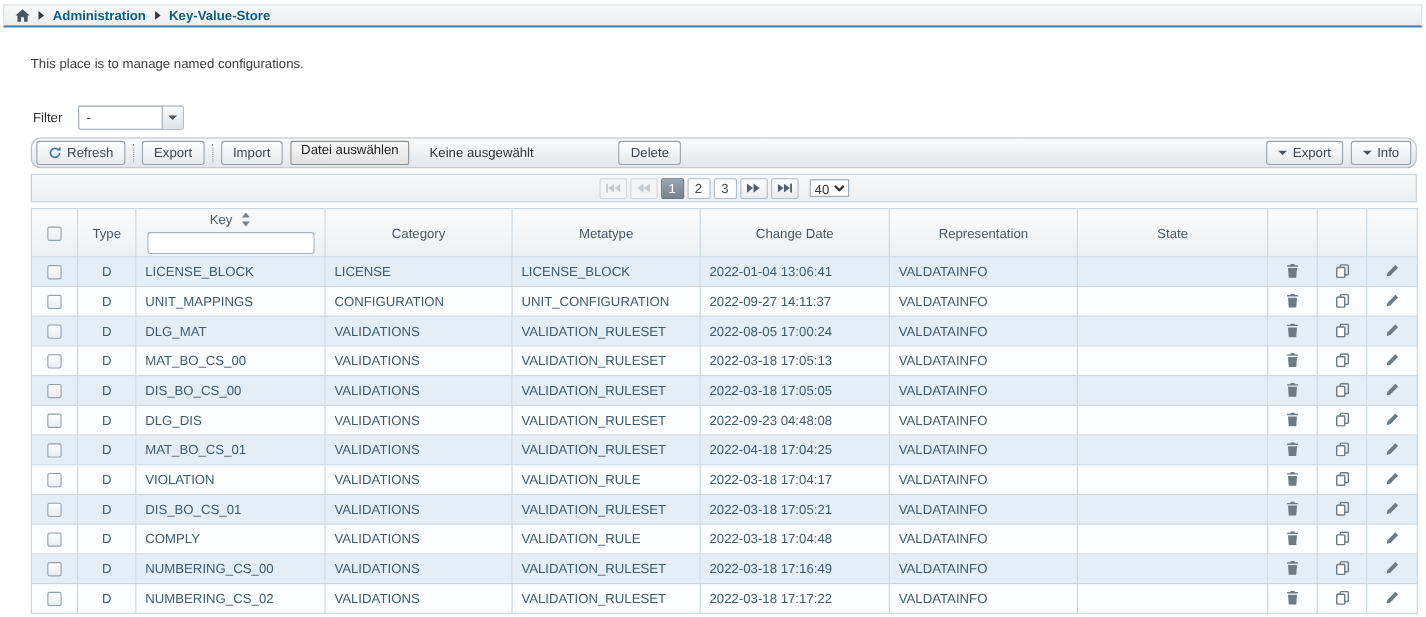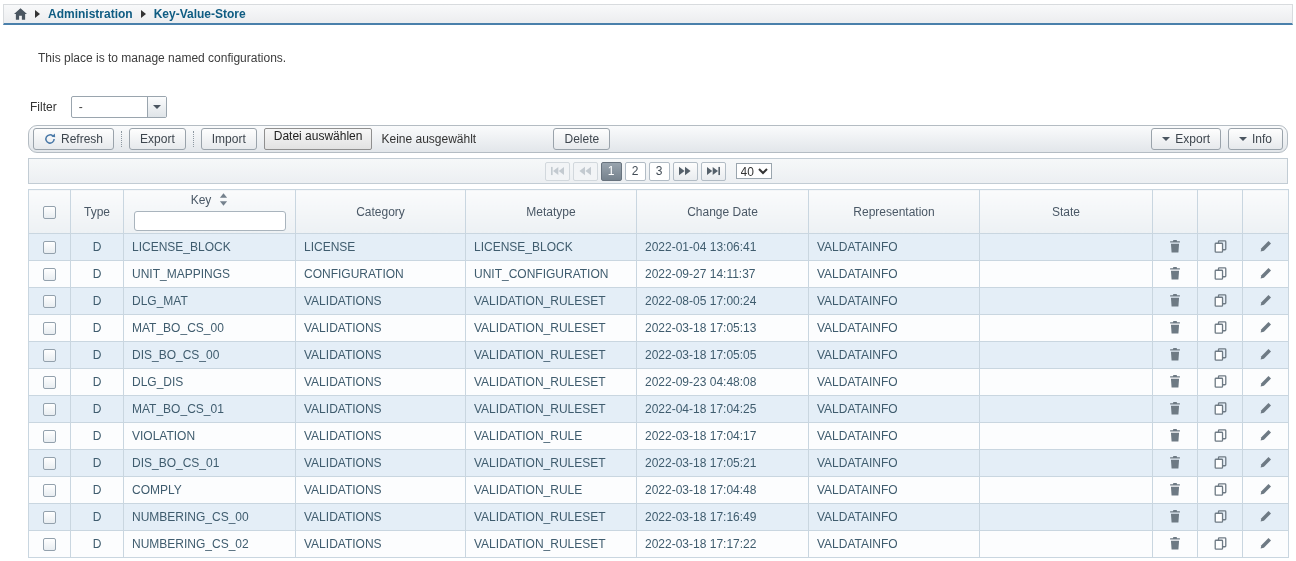--- a/index.html
+++ b/index.html
@@ -8,21 +8,21 @@
 
   
   .breadcrumb { margin:4px 3px 0; height:21px; display:flex; align-items:center; gap:8px;
     padding:0 10px; background:linear-gradient(#f8f9fa,#ecedef);
     border:1px solid #d8dbde; border-bottom:2px solid #4a80ab; }
   .crumb { color:#0f5c82; font-weight:bold; text-decoration:none; cursor:pointer; }
   .crumb-sep { width:0; height:0; border-left:5px solid #333;
     border-top:4px solid transparent; border-bottom:4px solid transparent; }
   .home { display:inline-flex; align-items:center; cursor:pointer; }
 
-  .intro { margin:26px 0 0 38px; color:#3c3c3c; }
+  .intro { margin:26px 0 0 28px; color:#3c3c3c; }
 
   .filter-row { margin:31px 0 0 30px; display:flex; align-items:center; gap:14px; }
   .dropdown { display:flex; align-items:center; height:22px; border:1px solid #9aa5ae;
     border-radius:2px; background:#fff; width:96px; cursor:pointer; }
   .dropdown .val { flex:1; padding:0 7px; color:#444; }
   .dd-btn { width:19px; height:100%; display:flex; align-items:center; justify-content:center;
     background:linear-gradient(#fbfcfd,#dfe4e8); border-left:1px solid #9aa5ae; }
   .caret { width:0; height:0; border-top:4px solid #4a5560;
     border-left:4px solid transparent; border-right:4px solid transparent; display:inline-block; }
 
@@ -30,21 +30,21 @@
 
   
   .toolbar { margin-top:7px; height:28px; display:flex; align-items:center; padding:0 4px;
     background:linear-gradient(#fafbfc,#e2e6ea); border:1px solid #b4bcc3; border-radius:9px; }
   .btn { display:inline-flex; align-items:center; gap:5px; height:22px; padding:0 10px;
     background:linear-gradient(#fefefe,#e6e9ec); border:1px solid #9aa3ab; border-radius:3px;
     color:#3e464e; cursor:pointer; white-space:nowrap; }
   .grip { width:1px; height:16px; border-left:1px dotted #8d98a1; margin:0 7px; }
   .file-btn { height:22px; padding:0 9px; background:linear-gradient(#f7f7f7,#e2e2e2);
     border:1px solid #8f8f8f; border-radius:2px; color:#222; cursor:pointer; margin-left:7px; }
-  .file-status { margin-left:9px; color:#333; min-width:130px; }
+  .file-status { margin-left:18px; color:#333; min-width:130px; }
   .btn-delete { margin-left:42px; }
   .tb-spacer { flex:1; }
   .btn.menu { margin-left:7px; }
 
   
   .paginator { margin-top:5px; height:26px; display:flex; align-items:center; justify-content:center;
     gap:3px; background:linear-gradient(#f6f8f9,#eceff2); border:1px solid #c2ccd4; }
   .pg-btn { width:25px; height:19px; display:inline-flex; align-items:center; justify-content:center;
     border:1px solid #b2bcc5; border-radius:2px; background:linear-gradient(#fdfdfd,#e9ecef);
     color:#55606a; cursor:pointer; }

